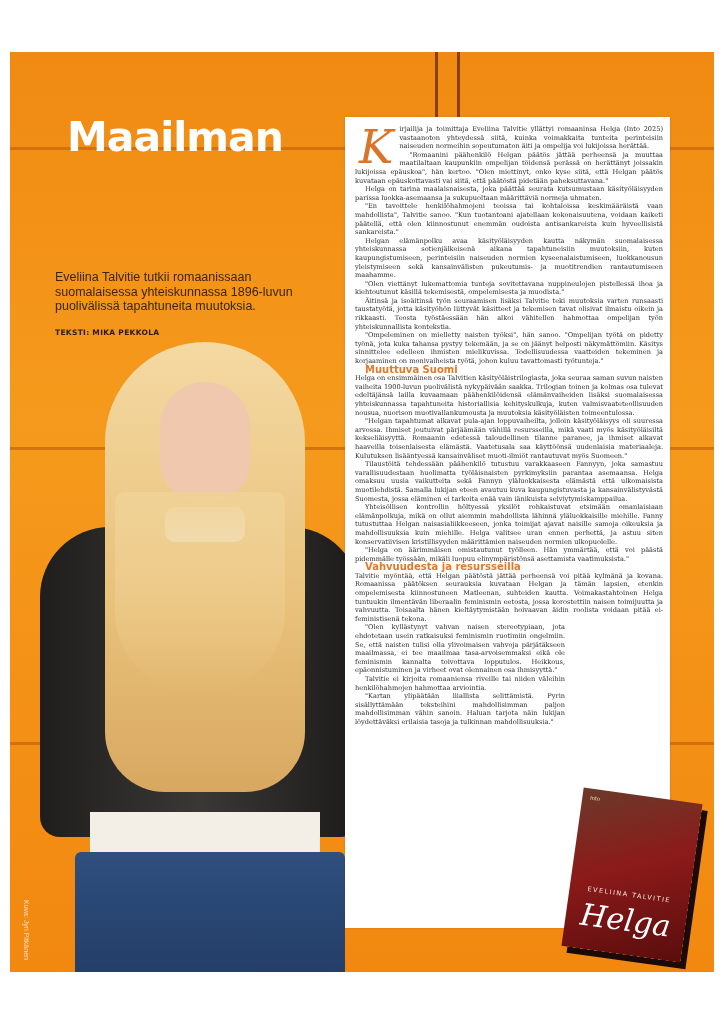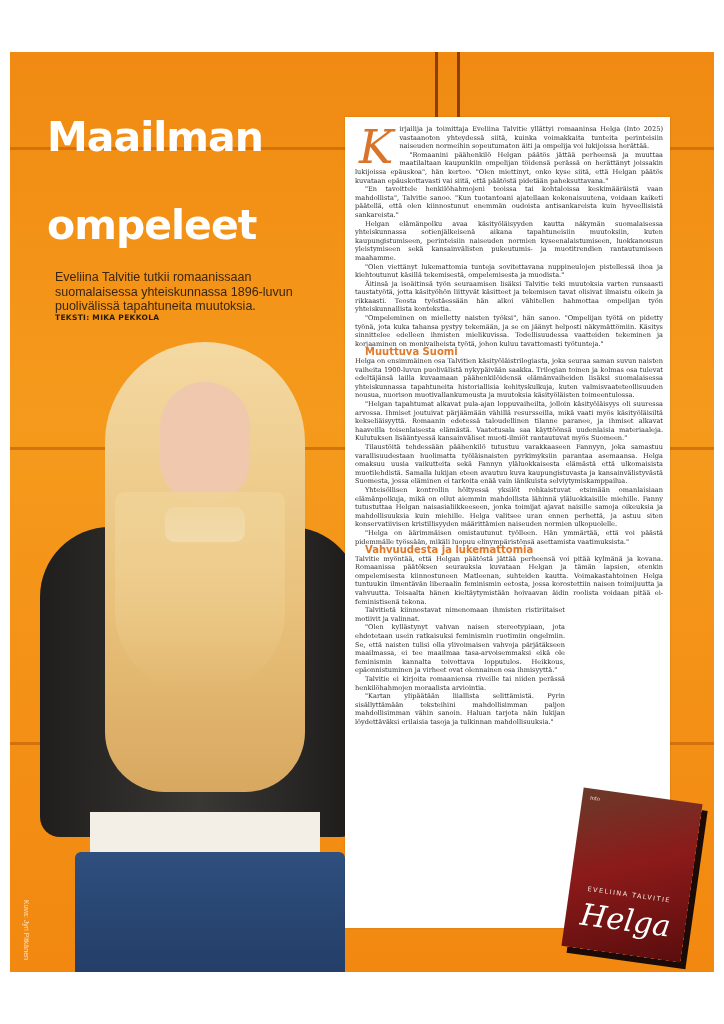--- a/index.html
+++ b/index.html
@@ -11,23 +11,23 @@
   .photo{position:absolute;left:15px;top:290px;width:340px;height:630px;}
   .hair{position:absolute;left:80px;top:0;width:200px;height:450px;border-radius:100px 100px 60px 60px;
     background:linear-gradient(180deg,#f4d9a2,#e8c07a 60%,#d8a860);}
   .face{position:absolute;left:135px;top:40px;width:90px;height:120px;border-radius:45px 45px 40px 40px;background:#efc8ae;}
   .turtle{position:absolute;left:140px;top:165px;width:80px;height:35px;background:#f5efe5;border-radius:10px;}
   .jacket{position:absolute;left:15px;top:185px;width:320px;height:310px;border-radius:70px 70px 20px 20px;background:linear-gradient(90deg,#1f1e1c,#3a3835,#1c1b1a);}
   .hair2{position:absolute;left:90px;top:150px;width:170px;height:200px;background:linear-gradient(180deg,rgba(240,210,150,.95),rgba(230,190,120,0));border-radius:10px 10px 80px 80px;}
   .shirt{position:absolute;left:65px;top:470px;width:230px;height:45px;background:#f3efe6;}
   .jeans{position:absolute;left:50px;top:510px;width:270px;height:130px;background:linear-gradient(180deg,#2f4f7e,#233d66);border-radius:6px;}
   .credit{position:absolute;left:30px;top:900px;transform-origin:left top;transform:rotate(90deg);font-family:"Liberation Sans",sans-serif;font-size:7px;color:#f8e0c0;white-space:nowrap;}
-  .title{position:absolute;left:47px;top:115px;width:280px;font-family:"DejaVu Sans",sans-serif;font-weight:bold;color:#ffffff;font-size:41px;line-height:44px;letter-spacing:-1px;}
+  .title{position:absolute;left:67px;top:115px;width:280px;font-family:"DejaVu Sans",sans-serif;font-weight:bold;color:#ffffff;font-size:41px;line-height:44px;letter-spacing:-1px;}
   .lede{position:absolute;left:55px;top:270px;width:280px;font-family:"Liberation Sans",sans-serif;font-size:12.5px;line-height:14.5px;color:#3a2610;}
-  .byline{position:absolute;left:55px;top:313px;font-family:"DejaVu Sans",sans-serif;font-weight:bold;font-size:7.5px;color:#2a1a08;letter-spacing:.3px;}
+  .byline{position:absolute;left:55px;top:328px;font-family:"DejaVu Sans",sans-serif;font-weight:bold;font-size:7.5px;color:#2a1a08;letter-spacing:.3px;}
   .textbox{position:absolute;left:345px;top:117px;width:325px;height:811px;background:#ffffff;box-shadow:0 0 2px rgba(0,0,0,.15);}
   .body{position:absolute;left:10px;top:8px;width:308px;font-size:6.6px;line-height:8.6px;color:#2b2b2b;text-align:justify;}
   .body p{margin:0;text-indent:10px;}
   .body p.first{text-indent:0;}
   .dropcap{float:left;font-family:"DejaVu Serif",serif;font-style:italic;font-size:46px;line-height:40px;color:#d9742a;margin:2px 6px 0 4px;}
   .subhead{font-family:"DejaVu Sans",sans-serif;font-weight:bold;font-size:10px;color:#e07a2c;margin:10px 0 5px 0;text-indent:0;}
   .book{position:absolute;left:572px;top:795px;width:120px;height:160px;transform:rotate(8deg);background:linear-gradient(160deg,#6b3a2a 0%,#8c1a1a 45%,#5a0d0d 100%);box-shadow:6px 6px 0 #1a0a08;}
   .book-author{position:absolute;left:0;right:0;top:96px;text-align:center;font-family:"DejaVu Sans",sans-serif;font-size:6.5px;letter-spacing:1.5px;color:#f0e6dc;}
   .book-title{position:absolute;left:0;right:0;top:108px;text-align:center;font-family:"DejaVu Serif",serif;font-style:italic;font-size:30px;color:#ffffff;}
   .book-pub{position:absolute;left:8px;top:6px;font-family:"DejaVu Sans",sans-serif;font-size:5px;color:#f0e0d0;}
@@ -51,49 +51,48 @@
     <div class="face"></div>
     <div class="hair2"></div>
   </div>
 </div>
 
 <div class="credit">Kuva: Jyri Pitkänen</div>
 
 <h1 class="title" style="margin:0">
   <span>Maailman</span><br>
   <br>
-  <span>ompeleet</span>
 </h1>
 
 <div class="lede">Eveliina Talvitie tutkii romaanissaan suomalaisessa yhteiskunnassa 1896-luvun puolivälissä tapahtuneita muutoksia.</div>
 <div class="byline">TEKSTI: MIKA PEKKOLA</div>
 
 <div class="textbox">
   <div class="body">
     <span class="dropcap">K</span>
     <p class="first">irjailija ja toimittaja Eveliina Talvitie yllättyi romaaninsa Helga (Into 2025) vastaanoton yhteydessä siitä, kuinka voimakkaita tunteita perinteisiin naiseuden normeihin sopeutumaton äiti ja ompelija voi lukijoissa herättää.</p>
     <p>"Romaanini päähenkilö Helgan päätös jättää perheensä ja muuttaa maatilaltaan kaupunkiin ompelijan töidensä perässä on herättänyt joissakin lukijoissa epäuskoa", hän kertoo. "Olen miettinyt, onko kyse siitä, että Helgan päätös kuvataan epäuskottavasti vai siitä, että päätöstä pidetään paheksuttavana."</p>
+    <p>Helga on tarina maalaisnaisesta, joka päättää seurata kutsumustaan käsityöläisyyden parissa luokka-asemaansa ja sukupuoltaan määrittäviä normeja uhmaten.</p>
     <p>"En tavoittele henkilöhahmojeni teoissa tai kohtaloissa keskimääräistä vaan mahdollista", Talvitie sanoo. "Kun tuotantoani ajatellaan kokonaisuutena, voidaan kaiketi päätellä, että olen kiinnostunut enemmän oudoista antisankareista kuin hyveellisistä sankareista."</p>
     <p>Helgan elämänpolku avaa käsityöläisyyden kautta näkymän suomalaisessa yhteiskunnassa sotienjälkeisenä aikana tapahtuneisiin muutoksiin, kuten kaupungistumiseen, perinteisiin naiseuden normien kyseenalaistumiseen, luokkanousun yleistymiseen sekä kansainvälisten pukeutumis- ja muotitrendien rantautumiseen maahamme.</p>
     <p>"Olen viettänyt lukemattomia tunteja sovitettavana nuppineulojen pistellessä ihoa ja kiehtoutunut käsillä tekemisestä, ompelemisesta ja muodista."</p>
     <p>Äitinsä ja isoäitinsä työn seuraamisen lisäksi Talvitie teki muutoksia varten runsaasti taustatyötä, jotta käsityöhön liittyvät käsitteet ja tekemisen tavat olisivat ilmaistu oikein ja rikkaasti. Teosta työstäessään hän alkoi vähitellen hahmottaa ompelijan työn yhteiskunnallista kontekstia.</p>
     <p>"Ompeleminen on mielletty naisten työksi", hän sanoo. "Ompelijan työtä on pidetty työnä, jota kuka tahansa pystyy tekemään, ja se on jäänyt helposti näkymättömiin. Käsitys sinnittelee edelleen ihmisten mielikuvissa. Todellisuudessa vaatteiden tekeminen ja korjaaminen on monivaiheista työtä, johon kuluu tavattomasti työtunteja."</p>
 
     <p class="subhead">Muuttuva Suomi</p>
     <p class="first">Helga on ensimmäinen osa Talvitien käsityöläistrilogiasta, joka seuraa saman suvun naisten vaiheita 1900-luvun puolivälistä nykypäivään saakka. Trilogian toinen ja kolmas osa tulevat edeltäjänsä lailla kuvaamaan päähenkilöidensä elämänvaiheiden lisäksi suomalaisessa yhteiskunnassa tapahtuneita historiallisia kehityskulkuja, kuten valmisvaateteollisuuden nousua, nuorison muotivallankumousta ja muutoksia käsityöläisten toimeentulossa.</p>
     <p>"Helgan tapahtumat alkavat pula-ajan loppuvaiheilta, jolloin käsityöläisyys oli suuressa arvossa. Ihmiset joutuivat pärjäämään vähillä resursseilla, mikä vaati myös käsityöläisiltä kekseliäisyyttä. Romaanin edetessä taloudellinen tilanne paranee, ja ihmiset alkavat haaveilla toisenlaisesta elämästä. Vaatetusala saa käyttöönsä uudenlaisia materiaaleja. Kulutuksen lisääntyessä kansainväliset muoti-ilmiöt rantautuvat myös Suomeen."</p>
     <p>Tilaustöitä tehdessään päähenkilö tutustuu varakkaaseen Fannyyn, joka samastuu varallisuudestaan huolimatta työläisnaisten pyrkimyksiin parantaa asemaansa. Helga omaksuu uusia vaikutteita sekä Fannyn yläluokkaisesta elämästä että ulkomaisista muotilehdistä. Samalla lukijan eteen avautuu kuva kaupungistuvasta ja kansainvälistyvästä Suomesta, jossa eläminen ei tarkoita enää vain iänikuista selviytymiskamppailua.</p>
     <p>Yhteisöllisen kontrollin höltyessä yksilöt rohkaistuvat etsimään omanlaisiaan elämänpolkuja, mikä on ollut aiemmin mahdollista lähinnä yläluokkaisille miehille. Fanny tutustuttaa Helgan naisasialiikkeeseen, jonka toimijat ajavat naisille samoja oikeuksia ja mahdollisuuksia kuin miehille. Helga valitsee uran ennen perhettä, ja astuu siten konservatiivisen kristillisyyden määrittämien naiseuden normien ulkopuolelle.</p>
     <p>"Helga on äärimmäisen omistautunut työlleen. Hän ymmärtää, että voi päästä pidemmälle työssään, mikäli luopuu elinympäristönsä asettamista vaatimuksista."</p>
 
-    <p class="subhead">Vahvuudesta ja lukemattomia</p>
+    <p class="subhead">Vahvuudesta ja resursseilla</p>
     <p class="first">Talvitie myöntää, että Helgan päätöstä jättää perheensä voi pitää kylmänä ja kovana. Romaanissa päätöksen seurauksia kuvataan Helgan ja tämän lapsien, etenkin ompelemisesta kiinnostuneen Matleenan, suhteiden kautta. Voimakastahtoinen Helga tuntuukin ilmentävän liberaalin feminismin eetosta, jossa korostettiin naisen toimijuutta ja vahvuutta. Toisaalta hänen kieltäytymistään hoivaavan äidin roolista voidaan pitää ei-feministisenä tekona.</p>
-    <p style="width:210px">Talvitietä kiinnostavat nimenomaan ihmisten ristiriitaiset motiivit ja valinnat.</p>
     <p style="width:210px">"Olen kyllästynyt vahvan naisen stereotypiaan, jota ehdotetaan usein ratkaisuksi feminismin ruotimiin ongelmiin. Se, että naisten tulisi olla ylivoimaisen vahvoja pärjätäkseen maailmassa, ei tee maailmaa tasa-arvoisemmaksi eikä ole feminismin kannalta toivottava lopputulos. Heikkous, epäonnistuminen ja virheet ovat olennainen osa ihmisyyttä."</p>
-    <p style="width:210px">Talvitie ei kirjoita romaaniensa riveille tai niiden perässä henkilöhahmojen moraalista arviointia.</p>
+    <p style="width:210px">Talvitie ei kirjoita romaaniensa riveille tai niiden väleihin henkilöhahmojen hahmottaa arviointia.</p>
     <p style="width:210px">"Kartan ylipäätään liiallista selittämistä. Pyrin sisällyttämään teksteihini mahdollisimman paljon mahdollisimman vähin sanoin. Haluan tarjota näin lukijan löydettäväksi erilaisia tasoja ja tulkinnan mahdollisuuksia."</p>
   </div>
 </div>
 
 <div class="book">
   <div class="book-pub">Into</div>
   <div class="book-author">EVELIINA TALVITIE</div>
   <div class="book-title">Helga</div>
 </div>
 

